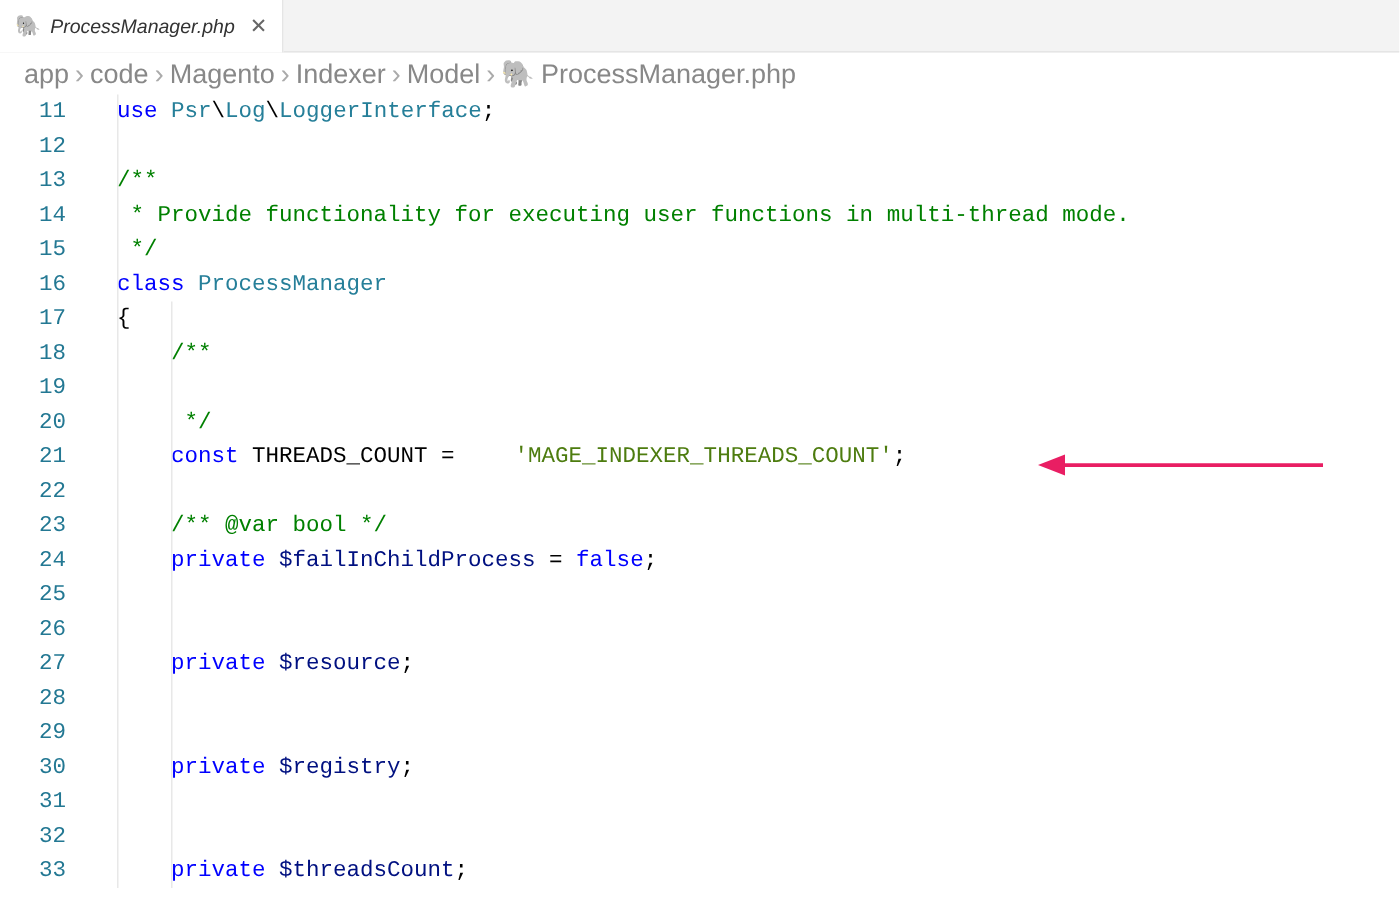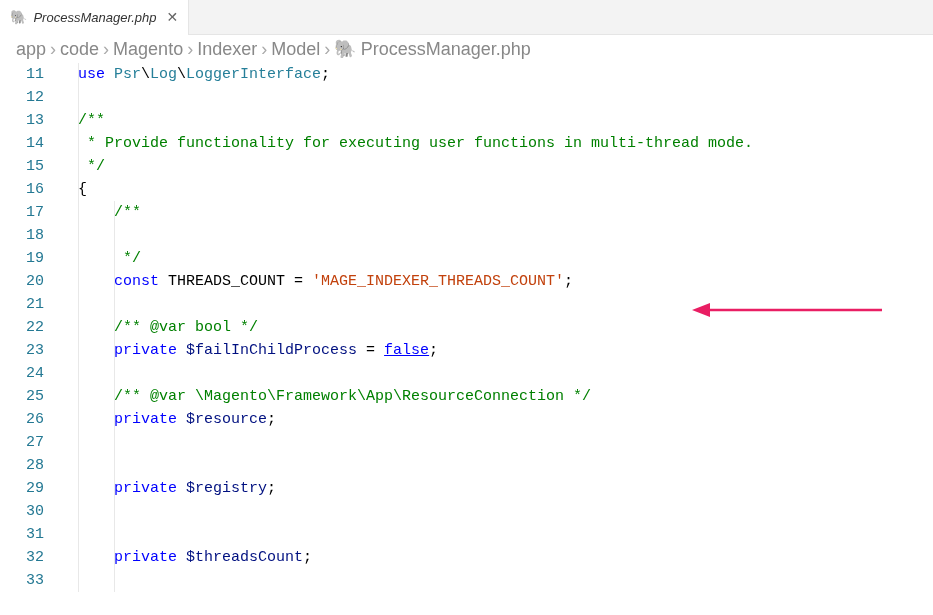--- a/index.html
+++ b/index.html
@@ -82,23 +82,23 @@
     .code-line {
       height: 23px;
       line-height: 23px;
       white-space: pre;
     }
     .guide1 { position: absolute; left: 16px; top: 0; bottom: 0; width: 1px; background: #e8e8e8; }
     .guide2 { position: absolute; left: 52px; top: 138px; bottom: 0; width: 1px; background: #e8e8e8; }
     .tok-keyword { color: #0000ff; }
     .tok-class { color: #267f99; }
     .tok-comment { color: #008000; }
-    .tok-string { color: #c2410c; }
+    .tok-string { color: #4d7c0f; margin-left: 31px; }
     .tok-var { color: #001080; }
-    .tok-bool { color: #0000ff; text-decoration: underline; }
+    .tok-bool { color: #0000ff; }
     .tok-punc { color: #000000; }
     .tok-black { color: #000000; }
     .arrow {
       position: absolute;
       left: 630px;
       top: 237px;
       width: 190px;
       height: 20px;
       pointer-events: none;
     }
@@ -160,30 +160,31 @@
     <div class="guide2"></div>
     <svg class="arrow" viewBox="0 0 190 20">
       <line x1="190" y1="10" x2="12" y2="10" stroke="#e91e63" stroke-width="2.5"></line>
       <polygon points="0,10 18,3 18,17" fill="#e91e63"></polygon>
     </svg>
   <div class="code-line"><span class="tok-keyword">use </span><span class="tok-class">Psr</span><span class="tok-punc">\</span><span class="tok-class">Log</span><span class="tok-punc">\</span><span class="tok-class">LoggerInterface</span><span class="tok-black">;</span></div>
       <div class="code-line"></div>
       <div class="code-line"><span class="tok-comment">/**</span></div>
       <div class="code-line"><span class="tok-comment"> * Provide functionality for executing user functions in multi-thread mode.</span></div>
       <div class="code-line"><span class="tok-comment"> */</span></div>
+      <div class="code-line"><span class="tok-keyword">class </span><span class="tok-class">ProcessManager</span></div>
       <div class="code-line"><span class="tok-black">{</span></div>
       <div class="code-line"><span class="tok-black">    </span><span class="tok-comment">/**</span></div>
       <div class="code-line"><span class="tok-black">    </span></div>
       <div class="code-line"><span class="tok-black">    </span><span class="tok-comment"> */</span></div>
       <div class="code-line"><span class="tok-black">    </span><span class="tok-keyword">const </span><span class="tok-black">THREADS_COUNT = </span><span class="tok-string">'MAGE_INDEXER_THREADS_COUNT'</span><span class="tok-black">;</span></div>
       <div class="code-line"></div>
       <div class="code-line"><span class="tok-black">    </span><span class="tok-comment">/** @var bool */</span></div>
       <div class="code-line"><span class="tok-black">    </span><span class="tok-keyword">private </span><span class="tok-var">$failInChildProcess</span><span class="tok-black"> = </span><span class="tok-bool">false</span><span class="tok-black">;</span></div>
       <div class="code-line"></div>
-      <div class="code-line"><span class="tok-black">    </span><span class="tok-comment">/** @var \Magento\Framework\App\ResourceConnection */</span></div>
+      <div class="code-line"><span class="tok-black">    </span></div>
       <div class="code-line"><span class="tok-black">    </span><span class="tok-keyword">private </span><span class="tok-var">$resource</span><span class="tok-black">;</span></div>
       <div class="code-line"></div>
       <div class="code-line"><span class="tok-black">    </span></div>
       <div class="code-line"><span class="tok-black">    </span><span class="tok-keyword">private </span><span class="tok-var">$registry</span><span class="tok-black">;</span></div>
       <div class="code-line"></div>
       <div class="code-line"><span class="tok-black">    </span></div>
       <div class="code-line"><span class="tok-black">    </span><span class="tok-keyword">private </span><span class="tok-var">$threadsCount</span><span class="tok-black">;</span></div>
     </div>
 </div>
 

